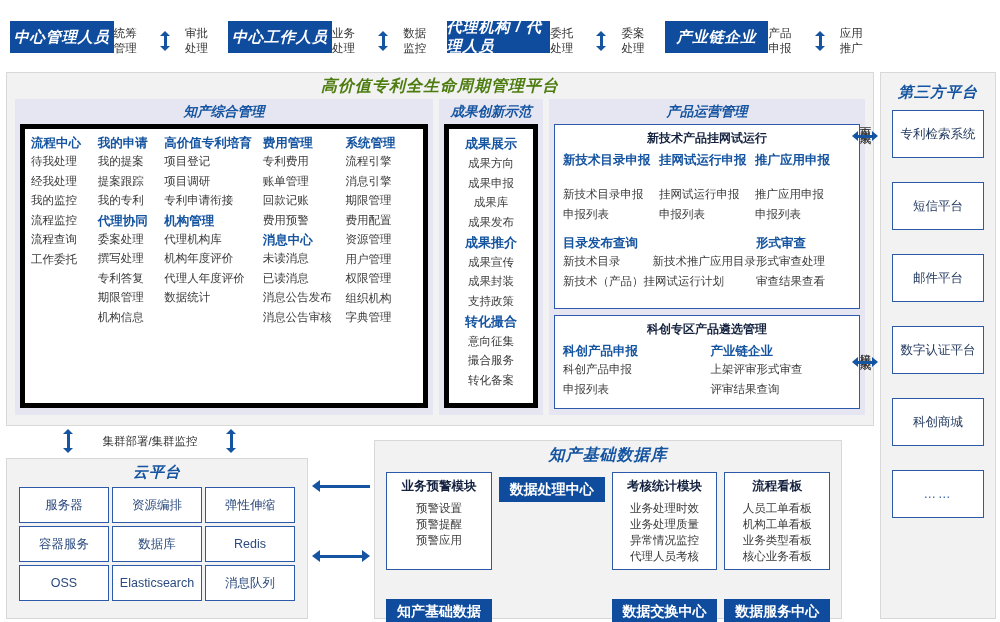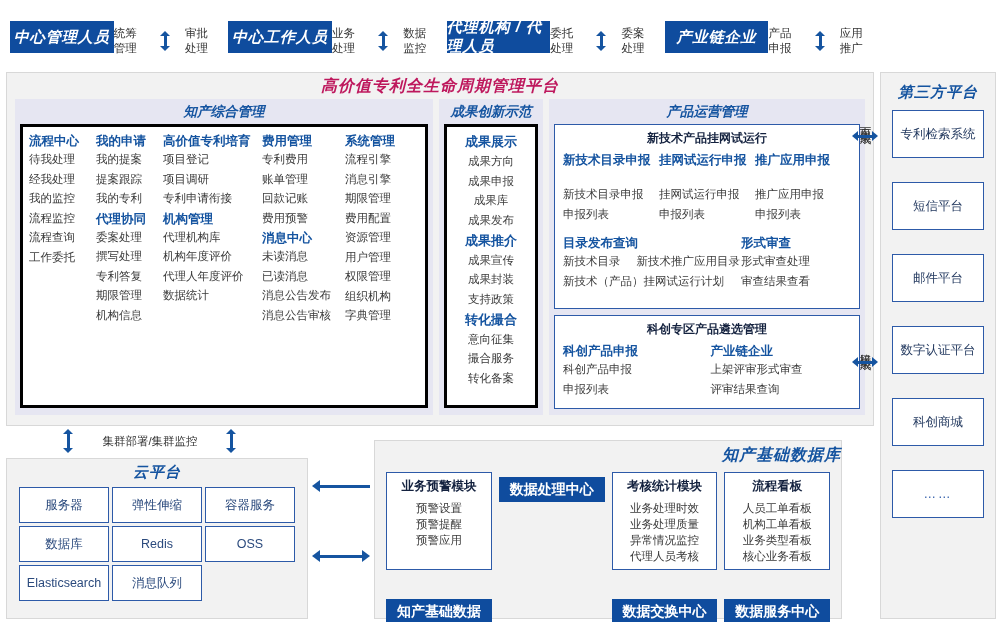--- a/index.html
+++ b/index.html
@@ -50,30 +50,30 @@
     border-top:5px solid #1554a0;
   }
 
   
   .platform{
     position:absolute;left:6px;top:72px;width:866px;height:352px;
     background:#f2f2f2;border:1px solid #d8d8d8;
   }
   .platform-title{
     height:26px;line-height:26px;font-size:16px;
-    color:#be185d;font-weight:bold;font-style:italic;text-align:center;
+    color:#4d7c0f;font-weight:bold;font-style:italic;text-align:center;
     letter-spacing:1px;
   }
   .platform-cols{
     display:flex;gap:6px;padding:0 8px;height:316px;box-sizing:border-box;
   }
   .pcol{background:#e6e6f2;display:flex;flex-direction:column;}
   .pcol > .sect-title{font-size:13.5px;padding:4px 0 3px;}
   .pcol-body{
-    background:#ffffff;border:3px solid #000000;
+    background:#ffffff;border:5px solid #000000;
     margin:0 5px 7px;flex:1;overflow:hidden;
   }
   .col-a{width:418px;}
   .col-b{width:104px;}
   .col-c{flex:1;}
 
   
   .zc-grid{display:flex;padding:7px 6px 0;gap:1px;}
   .zc-col{display:flex;flex-direction:column;}
   .zc-col.w1{width:66px;}
@@ -101,21 +101,21 @@
   .sub-card.top{flex:1;}
   .sub-head{
     font-size:12px;font-weight:bold;color:#14223f;text-align:center;margin-bottom:6px;
   }
   .c3{display:flex;}
   .c3 > div{flex:1;}
   .c3 .grp{font-size:12.5px;line-height:15px;min-height:30px;}
   .two-up{display:flex;margin-top:9px;}
   .two-up .left{flex:1.62;}
   .two-up .right{flex:1;}
-  .inline-pair{display:flex;gap:16px;}
+  .inline-pair{display:flex;gap:32px;}
   .c2{display:flex;}
   .c2 .left{flex:1.05;}
   .c2 .right{flex:1;}
 
   
   .integ{
     position:absolute;left:855px;top:118px;width:20px;height:250px;
     display:flex;flex-direction:column;align-items:center;justify-content:space-between;
   }
   .integ-blk{display:flex;flex-direction:column;align-items:center;}
@@ -190,21 +190,21 @@
   .arr-both i{position:absolute;top:0;right:0;width:0;height:0;
     border-top:6px solid transparent;border-bottom:6px solid transparent;border-left:8px solid #1554a0;}
 
   
   .db{
     position:absolute;left:374px;top:440px;width:466px;height:177px;
     background:#f2f2f2;border:1px solid #d8d8d8;
   }
   .db-title{
     font-size:16px;color:#1554a0;font-weight:bold;font-style:italic;
-    text-align:right;padding:4px 0 6px;letter-spacing:1px;
+    text-align:center;padding:4px 0 6px;letter-spacing:1px;
   }
   .db-grid{display:grid;grid-template-columns:repeat(4,1fr);gap:7px;padding:0 11px;}
   .db-col{display:flex;flex-direction:column;gap:24px;}
   .db-card{
     background:#fff;border:1px solid #2d5aa8;height:98px;
     padding:5px 2px 0;box-sizing:border-box;text-align:center;
   }
   .db-card .h{font-size:12.5px;font-weight:bold;color:#14223f;margin-bottom:5px;}
   .db-card .l{font-size:11.5px;color:#3a3a3a;line-height:16px;}
   .db-foot{
@@ -454,20 +454,21 @@
     <span class="lbl">集群部署/集群监控</span>
     <span class="vbi big">
         <i></i>
       </span>
   </div>
 
   <div class="cloud">
     <div class="cloud-title">云平台</div>
     <div class="cloud-grid">
       <div class="cloud-cell">服务器</div>
+      <div class="cloud-cell">资源编排</div>
       <div class="cloud-cell">弹性伸缩</div>
       <div class="cloud-cell">容器服务</div>
       <div class="cloud-cell">数据库</div>
       <div class="cloud-cell">Redis</div>
       <div class="cloud-cell">OSS</div>
       <div class="cloud-cell">Elasticsearch</div>
       <div class="cloud-cell">消息队列</div>
     </div>
   </div>
 

